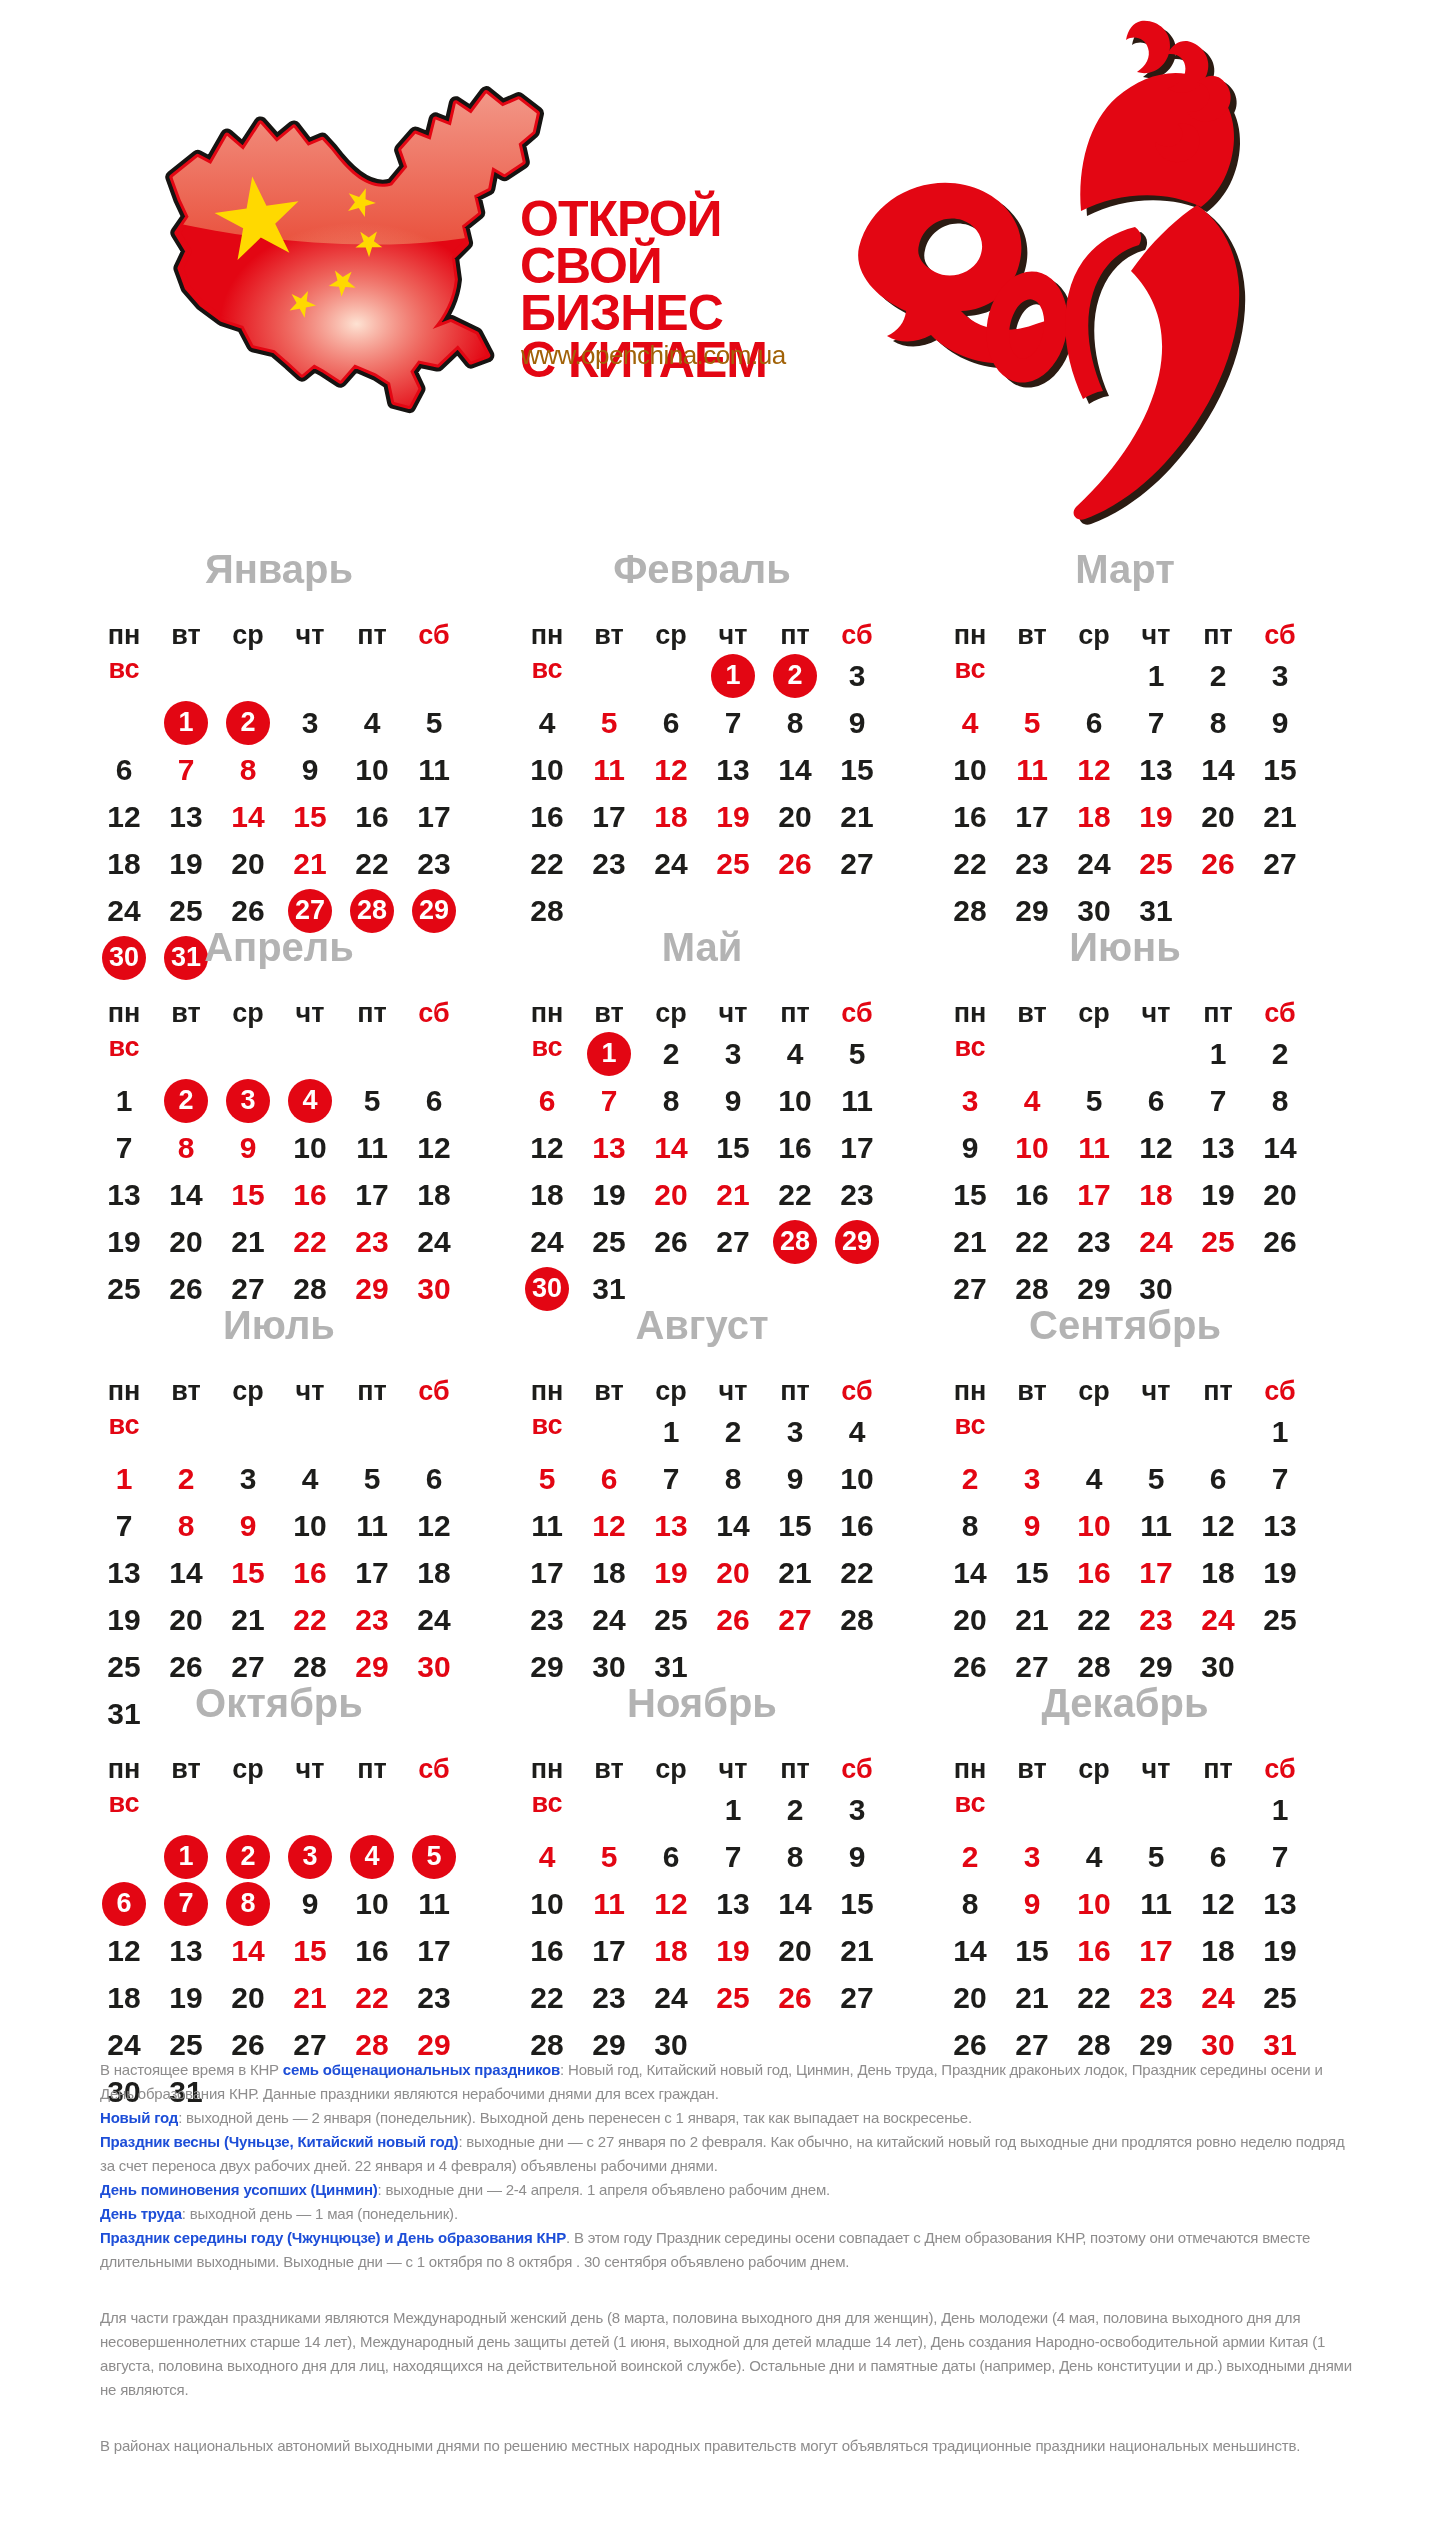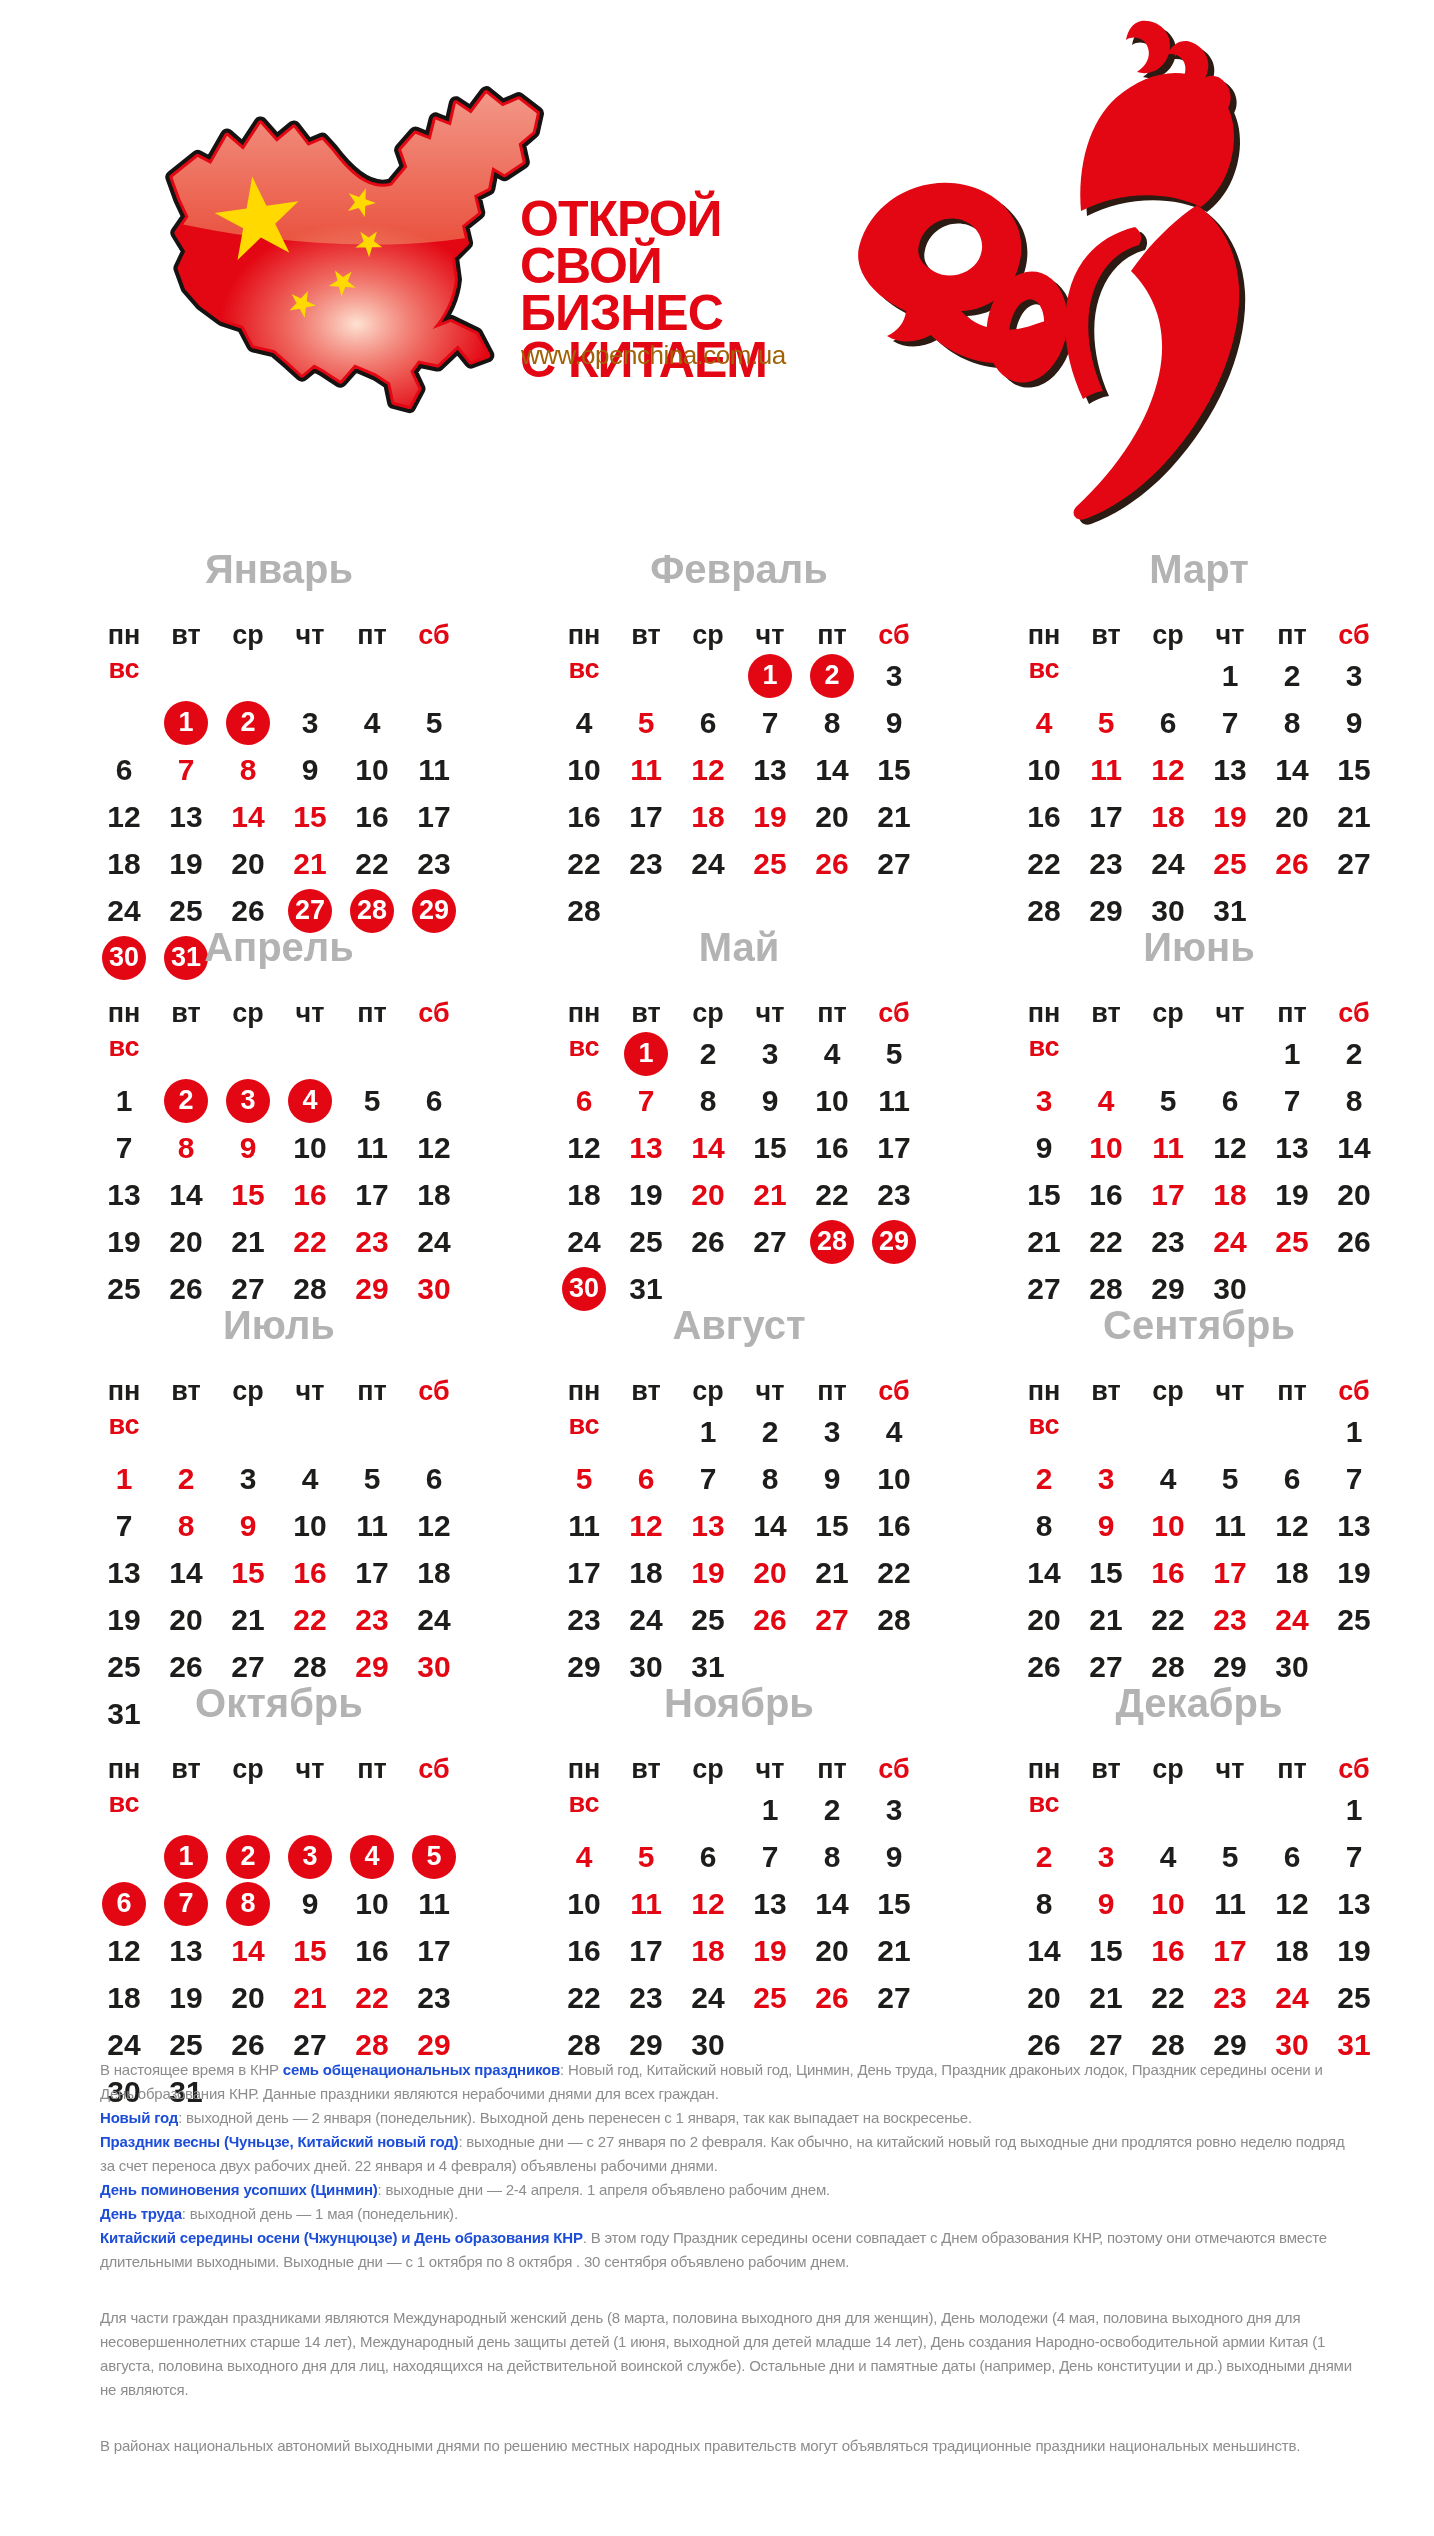--- a/index.html
+++ b/index.html
@@ -17,21 +17,21 @@
                   color:#e30613; letter-spacing:-1px; }
   .website    { left:521px; top:340px; font-size:26px; line-height:30px; color:#a16207;
                 letter-spacing:-0.5px; }
   .rooster    { left:845px; top:5px; width:430px; height:525px; }
 
   
   .months-grid {
     left:93px; top:548px;
     display:grid;
     grid-template-columns:repeat(3,372px);
-    column-gap:88px;
+    column-gap:51px;
     grid-auto-rows:378px;
   }
   .month { width:372px; height:368px; }
   .mtitle { font-size:40px; line-height:42px; font-weight:bold; color:#b3b3b3;
             text-align:center; letter-spacing:0; }
   .mdays { display:grid; grid-template-columns:repeat(6,1fr); margin-top:28px; }
   .dow  { height:34px; font-size:27px; font-weight:bold; text-align:center;
           line-height:34px; color:#1d1d1b; }
   .dow.rd { color:#e30613; }
   .cell { height:47px; display:flex; align-items:center; justify-content:center;
@@ -716,18 +716,18 @@
         </div>
       </div>
     </div>
 
   <div class="abs footnotes">
       <p><span>В настоящее время в КНР </span><b>семь общенациональных праздников</b><span>: Новый год, Китайский новый год, Цинмин, День труда, Праздник драконьих лодок, Праздник середины осени и День образования КНР. Данные праздники являются нерабочими днями для всех граждан.</span></p>
       <p><b>Новый год</b><span>: выходной день — 2 января (понедельник). Выходной день перенесен с 1 января, так как выпадает на воскресенье.</span></p>
       <p><b>Праздник весны (Чуньцзе, Китайский новый год)</b><span>: выходные дни — с 27 января  по 2 февраля. Как обычно, на китайский новый год выходные дни продлятся ровно неделю подряд за счет переноса двух рабочих дней. 22 января и 4 февраля) объявлены рабочими днями.</span></p>
       <p><b>День поминовения усопших (Цинмин)</b><span>: выходные дни — 2-4 апреля. 1 апреля объявлено рабочим днем.</span></p>
       <p><b>День труда</b><span>: выходной день — 1 мая (понедельник).</span></p>
-      <p><b>Китайский середины осени (Чжунцюцзе) и День образования КНР</b><span>. В этом году Праздник середины осени совпадает с Днем образования КНР, поэтому они отмечаются вместе длительными выходными. Выходные дни — с 1 октября по 8 октября . 30 сентября объявлено рабочим днем.</span></p>
+      <p><b>Праздник середины году (Чжунцюцзе) и День образования КНР</b><span>. В этом году Праздник середины осени совпадает с Днем образования КНР, поэтому они отмечаются вместе длительными выходными. Выходные дни — с 1 октября по 8 октября . 30 сентября объявлено рабочим днем.</span></p>
       <p class="gap"><span>Для части граждан праздниками являются Международный женский день (8 марта, половина выходного дня для женщин), День молодежи (4 мая, половина выходного дня для несовершеннолетних старше 14 лет),  Международный день защиты детей (1 июня, выходной для детей младше 14 лет), День создания Народно-освободительной армии Китая (1 августа, половина выходного дня для лиц, находящихся на действительной воинской службе). Остальные дни и памятные даты (например, День конституции и др.) выходными днями не являются.</span></p>
       <p class="gap"><span>В районах национальных автономий выходными днями по решению местных народных правительств могут объявляться традиционные праздники национальных меньшинств.</span></p>
     </div>
 
 </div>
 
 </body></html>

